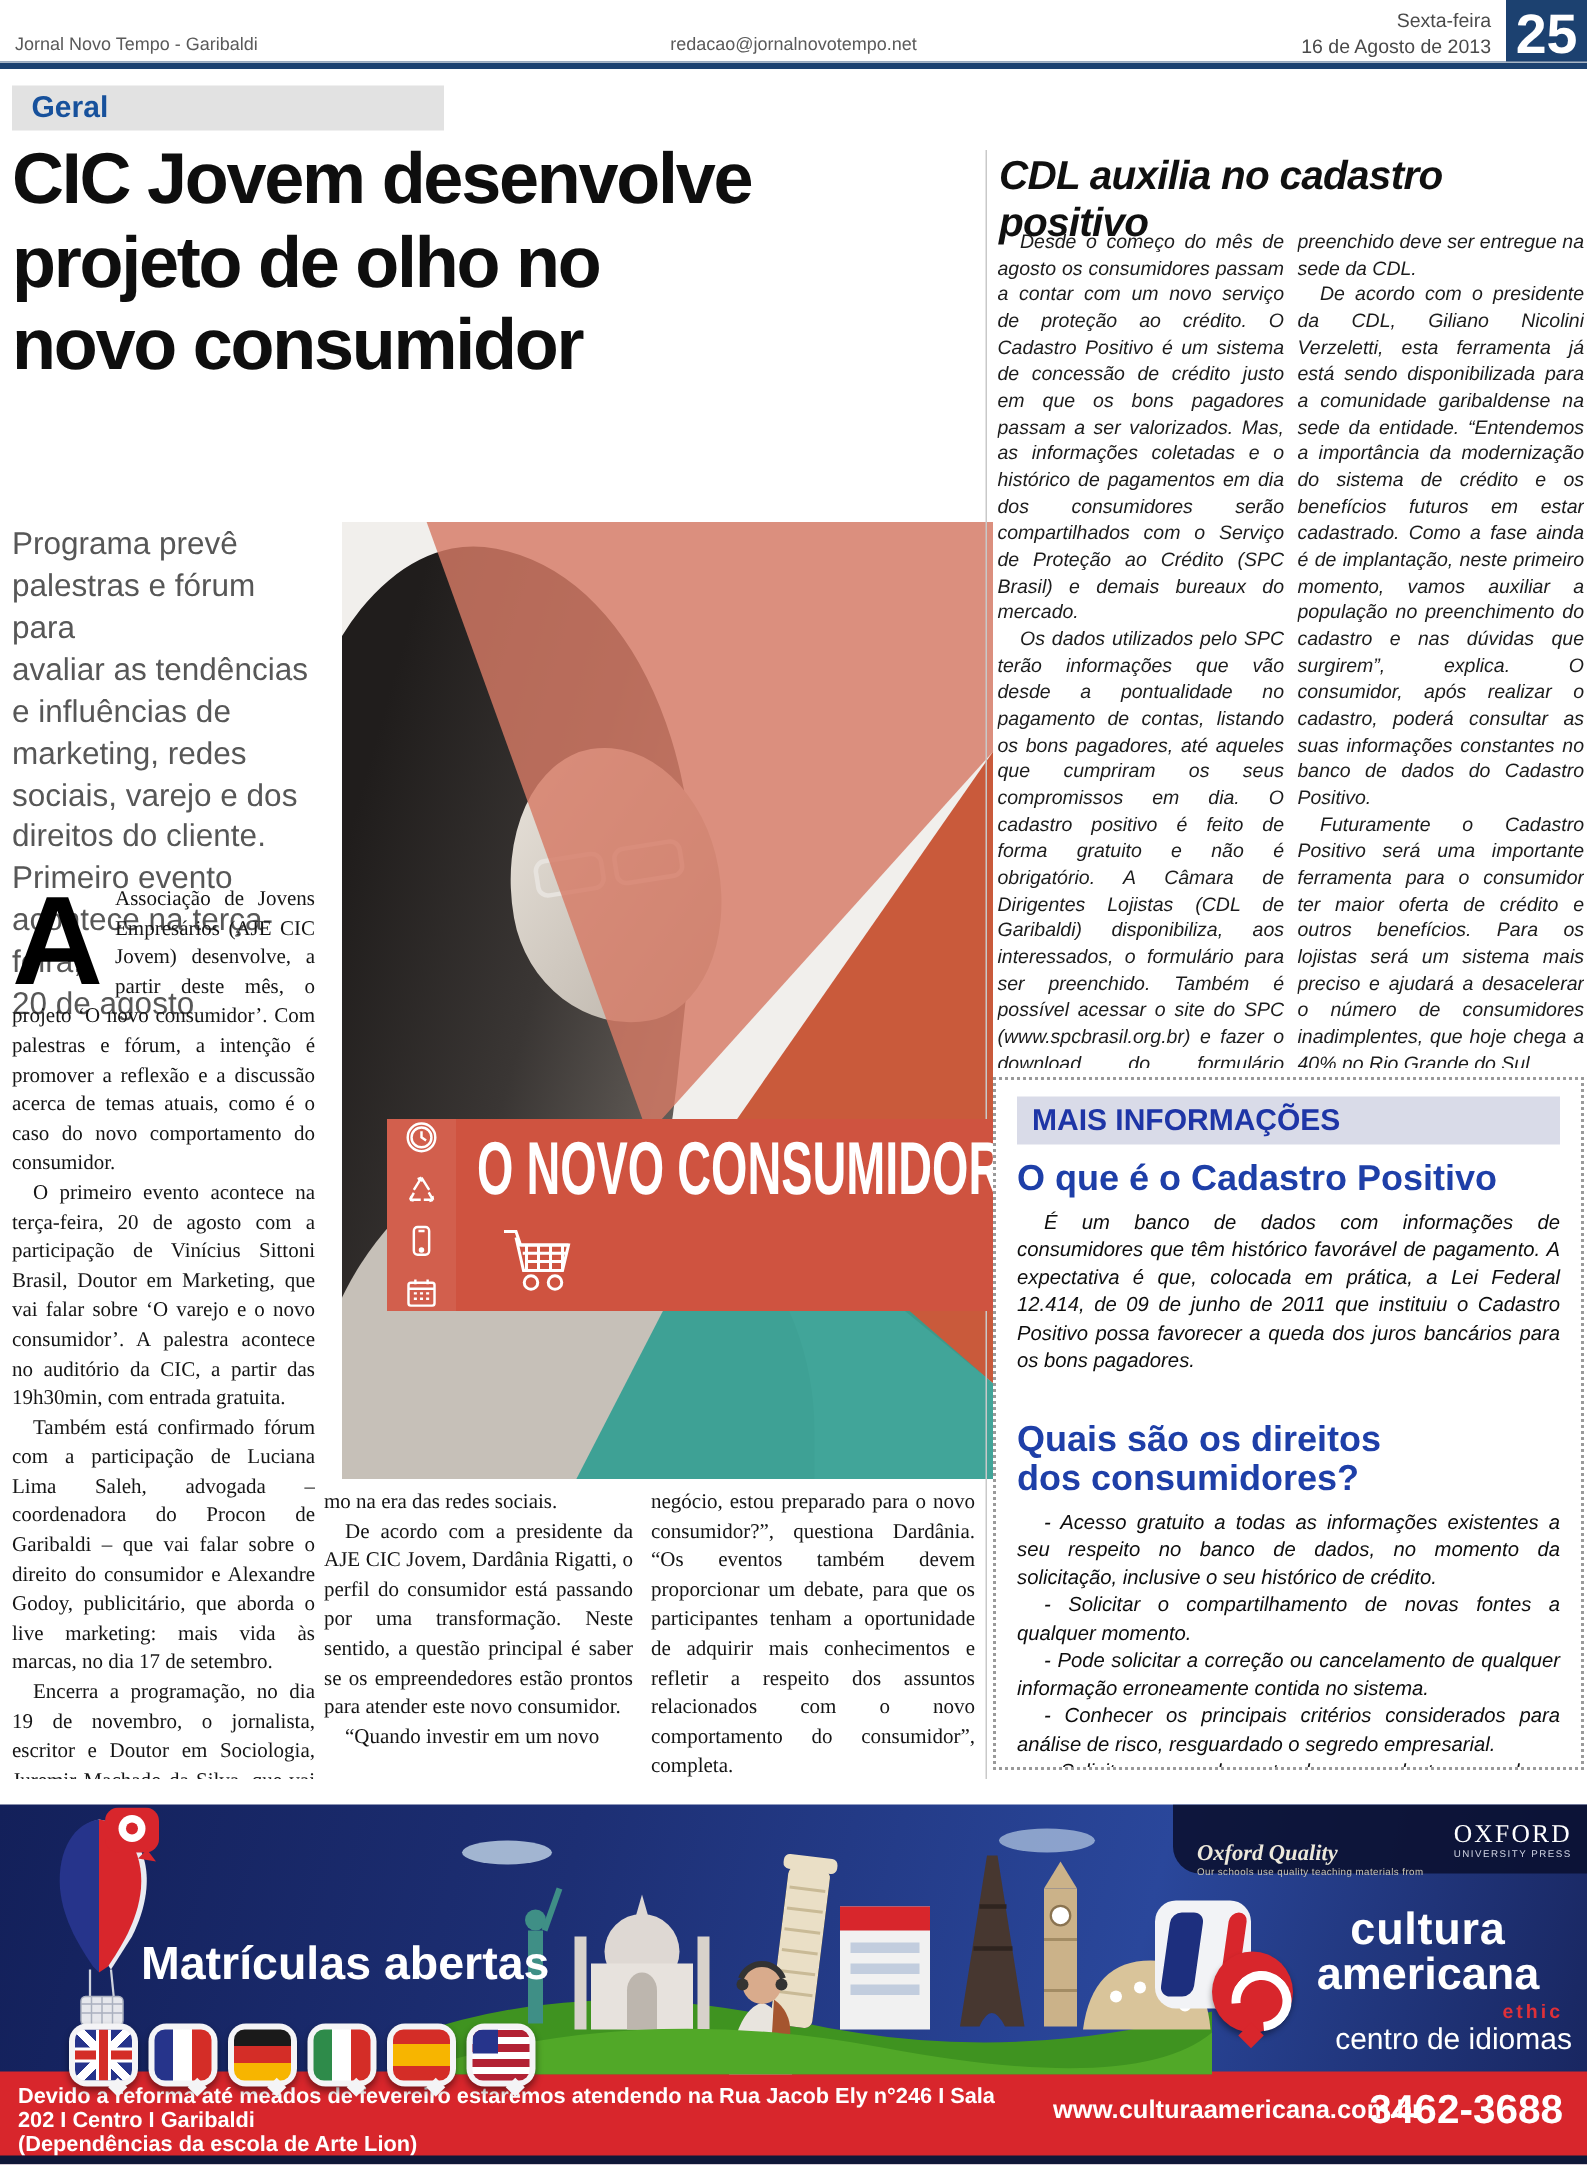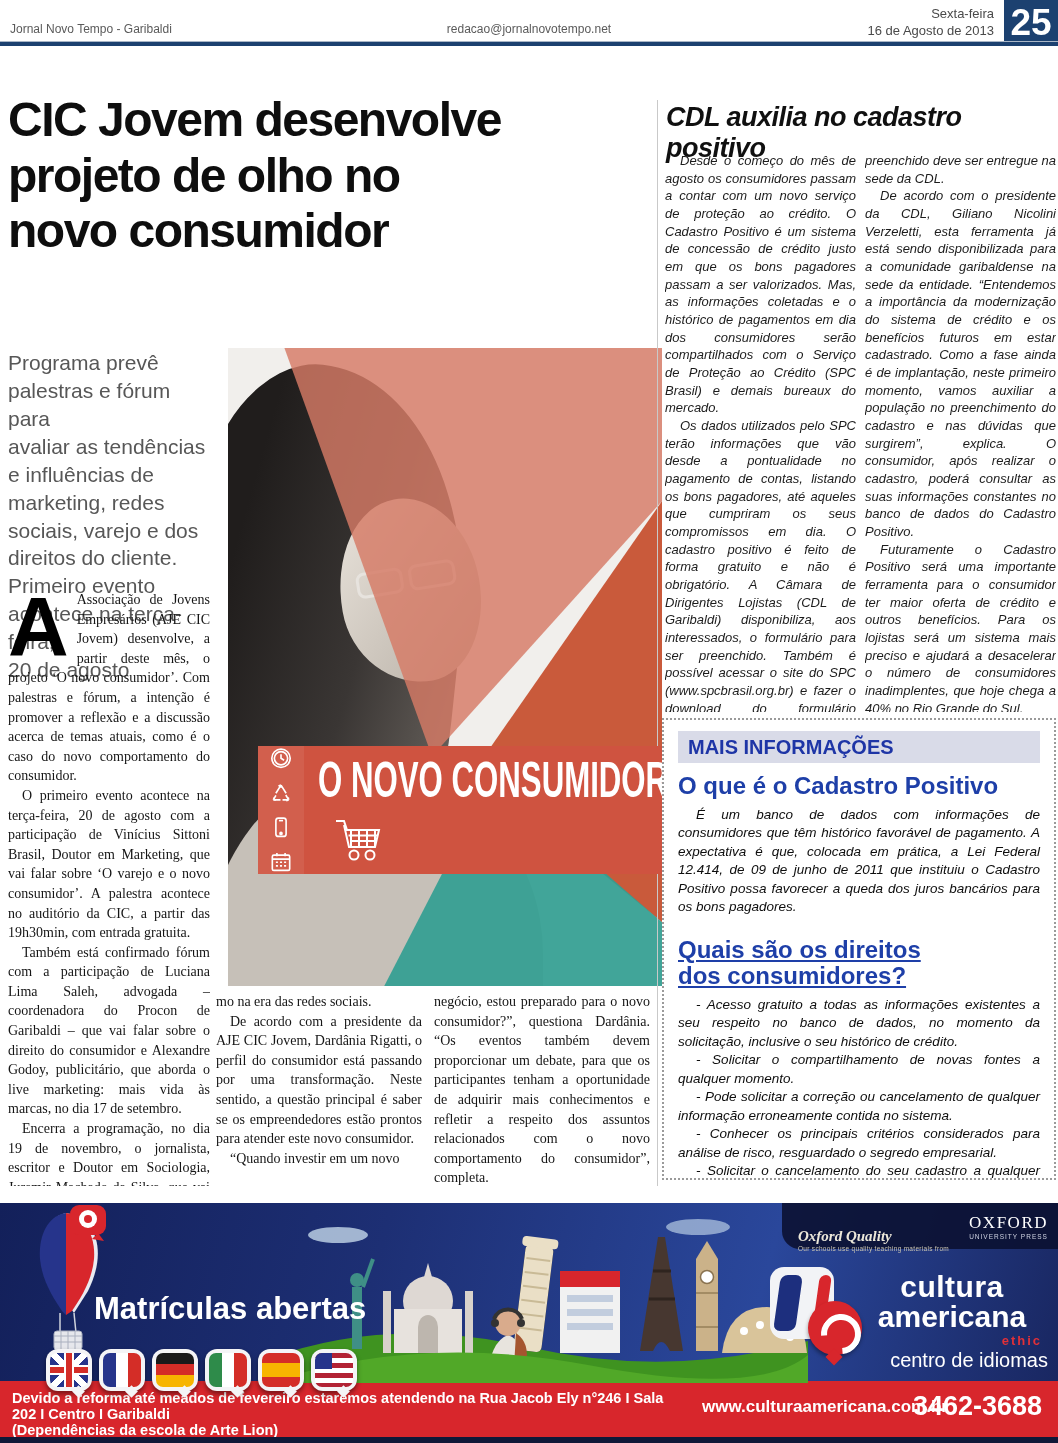--- a/index.html
+++ b/index.html
@@ -84,21 +84,21 @@
   .cdl-col p { margin:0; }
   .cdl-col p.ind { text-indent:15px; }
   .cdl-c1 { left:665px; } .cdl-c2 { left:865px; }
 
   
   .infobox { position:absolute; left:662px; top:718px; width:394px; height:462px;
     border:2px dotted #9a9a9a; background:#fff; padding:11px 14px; overflow:hidden; }
   .infobox-header { background:#d9dbe8; height:32px; line-height:32px; padding-left:10px;
     color:#1e35a6; font-weight:700; font-size:20px; margin-bottom:10px; }
   .infobox h3 { color:#1e3fa8; font-size:24px; font-weight:700; line-height:1.08; margin:6px 0 7px; }
-  .infobox .gap { margin-top:20px;text-decoration:underline; }
+  .infobox .gap { margin-top:30px; }
   .infobox p { font-size:13.5px; font-style:italic; line-height:1.37; text-align:justify;
     text-indent:18px; color:#0d0d0d; margin:0; }
 
   
   .ad { position:absolute; left:0; top:1203px; width:1058px; height:240px; overflow:hidden;
     background:linear-gradient(105deg,#13205a 0%,#1d2f74 35%,#2a479b 70%,#18255e 100%); }
   .ad-headline { position:absolute; left:94px; top:44px; font-size:31px; font-weight:700; color:#fff; z-index:4;margin-top:44px; }
   .oxford-panel { position:absolute; right:0; top:0; width:276px; height:46px; z-index:4;
     background:rgba(10,16,48,.88); border-radius:0 0 0 18px; display:flex; align-items:center; gap:14px; padding:0 10px 0 16px; }
   .oxford-left { color:#ece8da;margin-top:28px; }
@@ -162,20 +162,23 @@
 
 <div id="page">
 
   <div class="mast-left">Jornal Novo Tempo - Garibaldi</div>
   <div class="mast-center">redacao@jornalnovotempo.net</div>
   <div class="mast-right preline">Sexta-feira
 16 de Agosto de 2013</div>
   <div class="page-badge">25</div>
   <div class="mast-rule"></div>
 
+  <div class="section-bar">
+    <span>Geral</span>
+  </div>
 
   <h1 class="headline preline">CIC Jovem desenvolve
 projeto de olho no
 novo consumidor</h1>
   <p class="lead preline">Programa prevê
 palestras e fórum para
 avaliar as tendências
 e influências de
 marketing, redes
 sociais, varejo e dos

